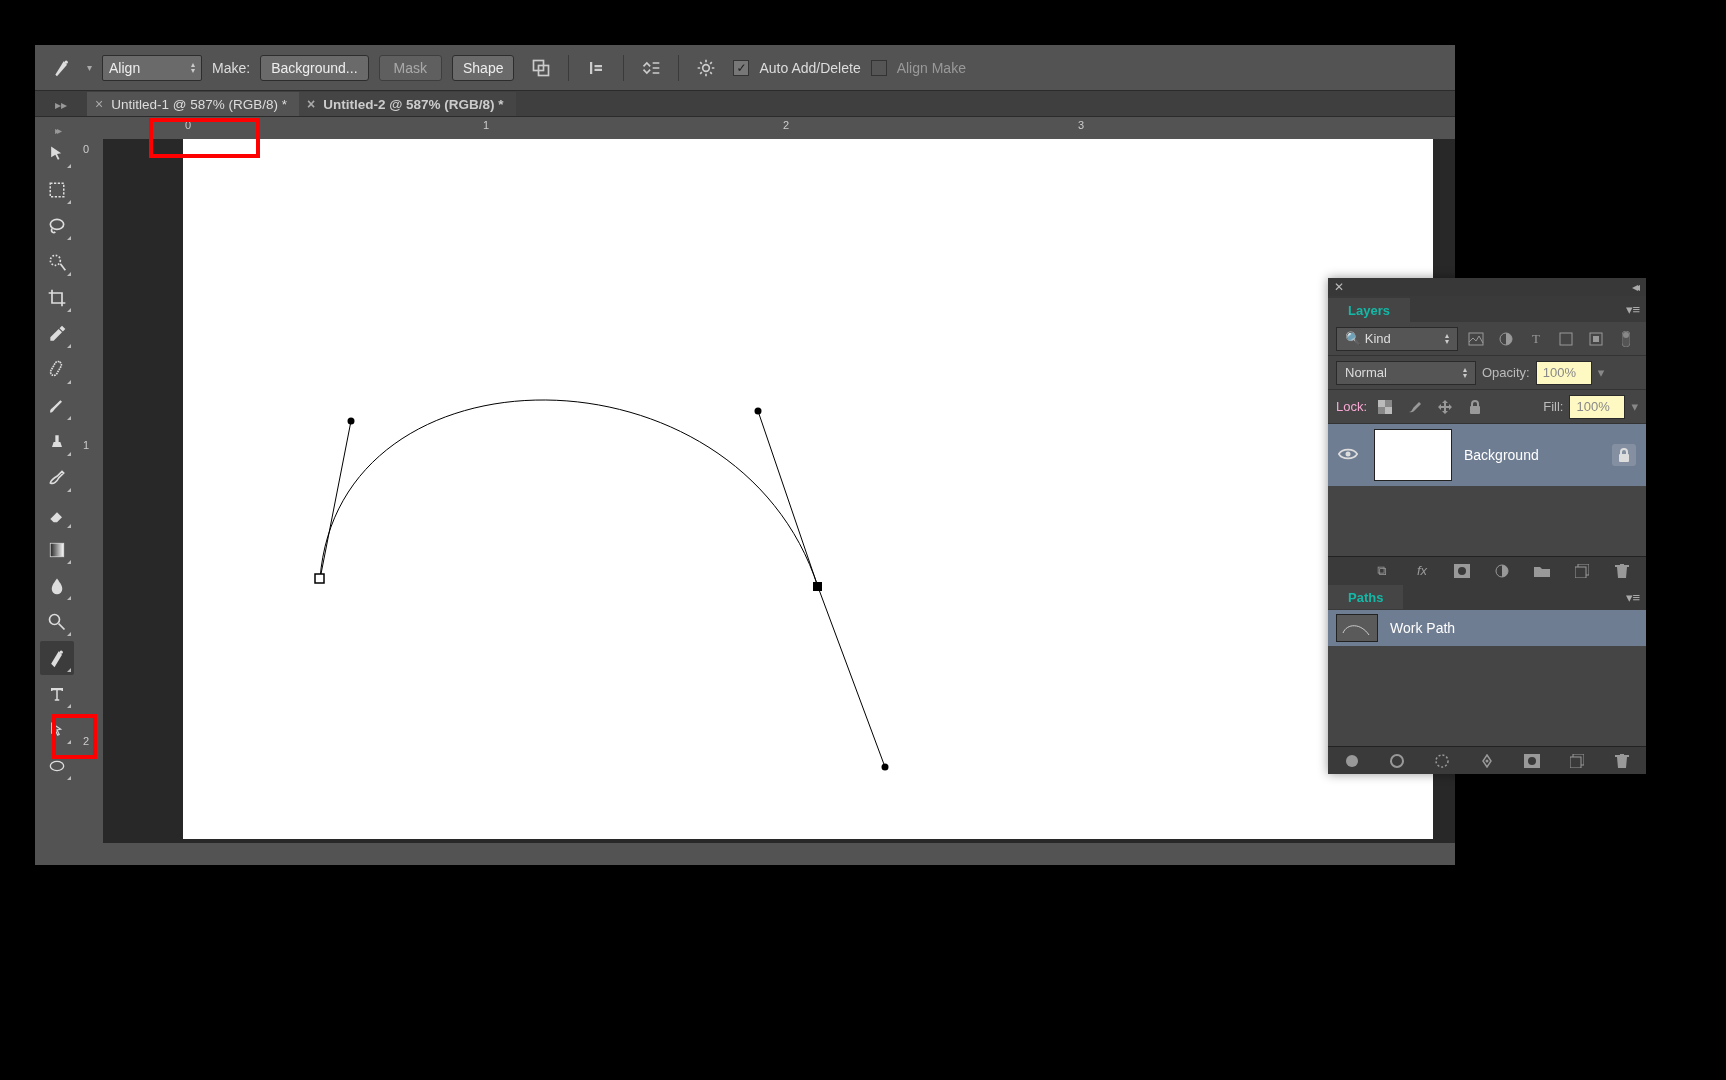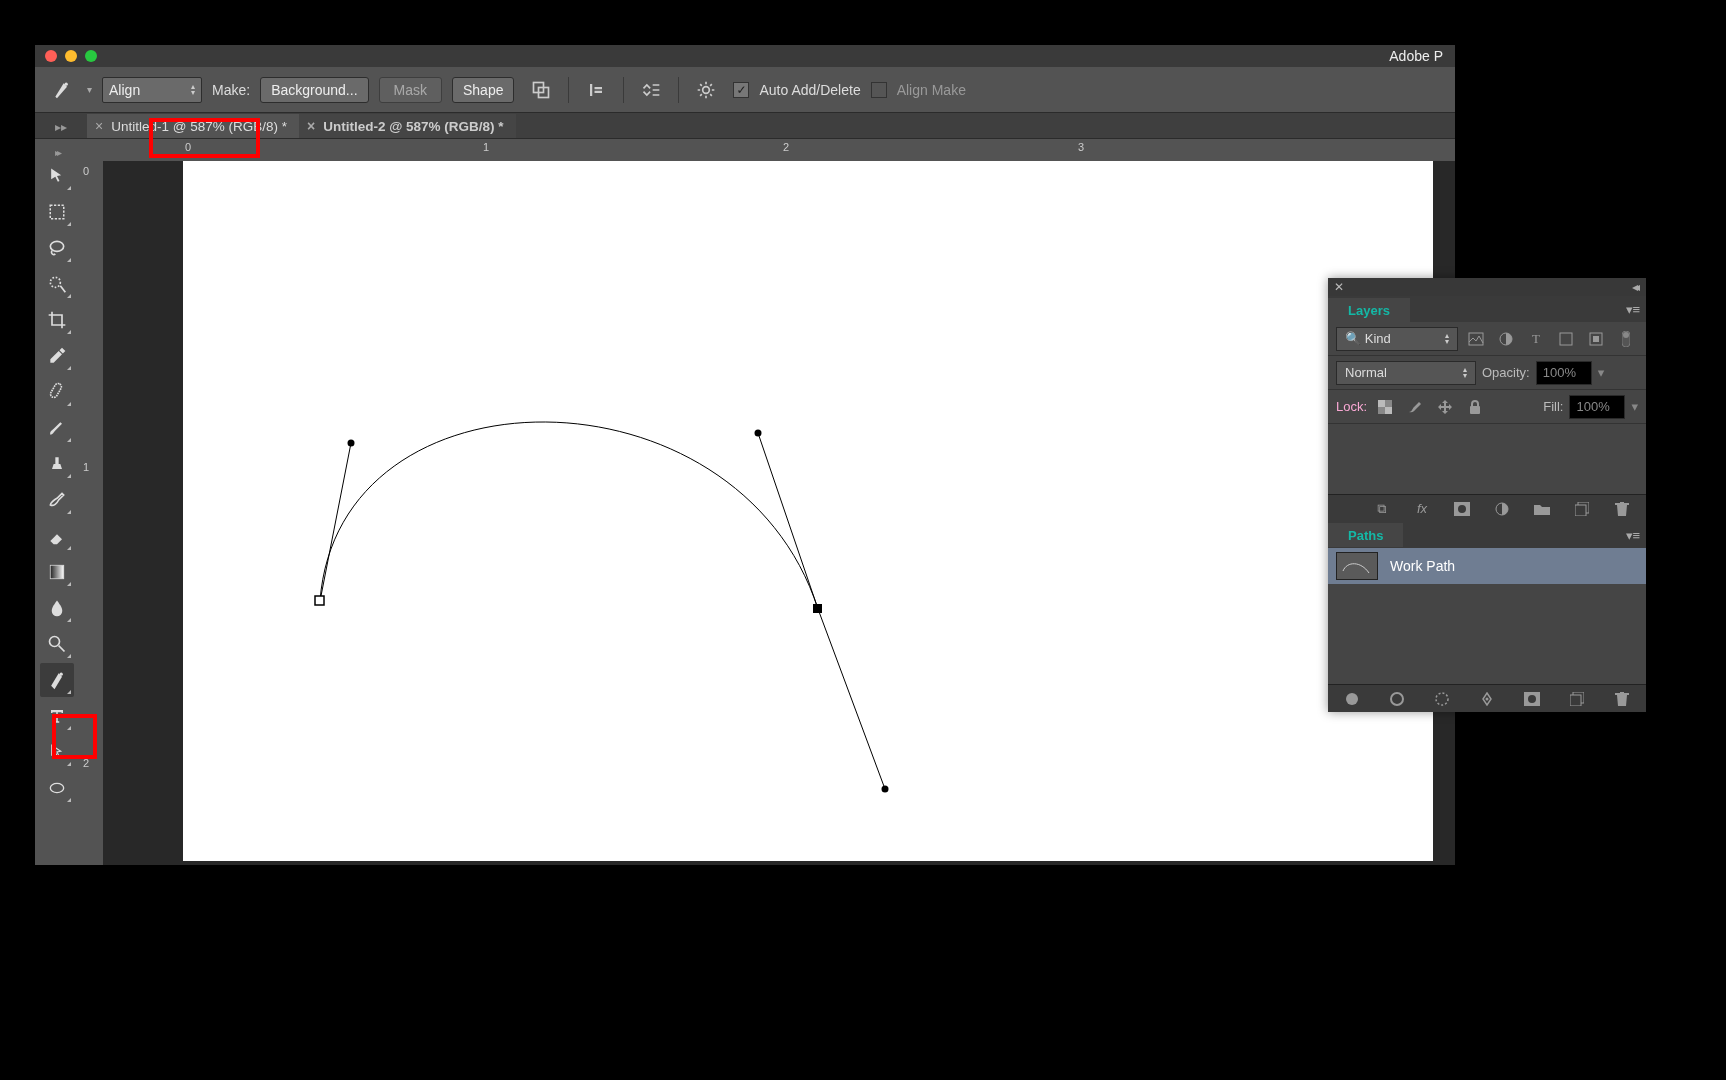--- a/index.html
+++ b/index.html
@@ -63,21 +63,21 @@
 
 .panels { position: absolute; right: 80px; top: 278px; width: 318px; background: #454545; color: #ddd; font-size: 13px; box-shadow: 0 0 10px rgba(0,0,0,.4); }
 .phead { height: 18px; background: #383838; display: flex; align-items: center; justify-content: space-between; padding: 0 6px; font-size: 12px; color: #bbb; }
 .collapse-chev { position:absolute; right:10px; top:2px; color:#aaa; font-size:12px; letter-spacing:-4px; }
 .ptabs { height: 26px; background: #3a3a3a; display: flex; align-items: flex-end; position:relative; }
 .ptab { height: 24px; padding: 0 20px; display: flex; align-items: center; background: #454545; font-weight: 600; color: #14b8a6; font-size: 13px; }
 .pmenu { position: absolute; right: 6px; bottom: 5px; color: #aaa; font-size: 13px; }
 .prow { height: 34px; display: flex; align-items: center; padding: 0 8px; gap: 6px; font-size: 13px; }
 .prow.bb { border-bottom: 1px solid #333; }
 .pdrop { flex:1; height: 24px; background: #555; border: 1px solid #2a2a2a; display: flex; align-items: center; justify-content: space-between; padding: 0 8px; max-width: 148px; }
-.numbox { width: 56px; height: 24px; background: #000000; border: 1px solid #2a2a2a; display: flex; align-items: center; padding: 0 6px; color: #888; }
+.numbox { width: 56px; height: 24px; background: #fef9c3; border: 1px solid #2a2a2a; display: flex; align-items: center; padding: 0 6px; color: #888; }
 .pic { width: 24px; height: 22px; display: flex; align-items: center; justify-content: center; color: #999; }
 .layer { height: 62px; display: flex; align-items: center; gap: 12px; padding: 6px 10px; background: #6f7d92; }
 .eye { width: 24px; color: #ddd; }
 .thumb { width: 78px; height: 52px; background: #fff; border: 1px solid #222; }
 .layername { color: #fff; font-size: 14px; flex: 1; }
 .lock-sm { width: 24px; height: 22px; display:flex; align-items:center; justify-content:center; background: rgba(255,255,255,.15); border-radius: 3px; }
 .pgap { height: 70px; background: #454545; }
 .pfoot { height: 28px; background: #3a3a3a; border-top: 1px solid #222; display: flex; align-items: center; justify-content: flex-end; gap: 16px; padding: 0 12px; }
 
 .paths-title { height: 26px; background: #3a3a3a; display: flex; align-items: center; position:relative; }
@@ -86,28 +86,20 @@
 .pgap2 { height: 100px; background: #454545; }
 .pfoot2 { height: 28px; background: #3a3a3a; border-top: 1px solid #222; display: flex; align-items: center; justify-content: center; gap: 22px; padding: 0 12px; }
 
 </style>
 </head>
 <body>
 
 <div class="stage">
   <div class="window">
 
-    <div class="titlebar">
-      <div class="traffic">
-        <span style="background:#ff5f57"></span>
-        <span style="background:#febc2e"></span>
-        <span style="background:#28c840"></span>
-      </div>
-      <div class="title">Adobe P</div>
-    </div>
 
     <div class="optbar">
       <div class="opt-pen">
         <svg width="20" height="20" viewBox="0 0 24 24">
             <path d="M4 20 L14 4 L18 8 L6 22 Z" fill="#ddd"></path>
             <circle cx="17" cy="5" r="2" fill="#ddd"></circle>
           </svg>
       </div>
       <span style="color:#aaa;font-size:10px">▾</span>
 
@@ -427,20 +419,34 @@
           </svg>
         </div>
       <span style="flex:1"></span>
       <span style="color:#bbb">Fill:</span>
       <div class="numbox">
           <span>100%</span>
         </div>
       <span style="color:#888">▾</span>
     </div>
 
+    <div class="layer">
+      <div class="eye"><svg width="20" height="14" viewBox="0 0 24 16">
+            <path d="M1 8c4-7 18-7 22 0-4 7-18 7-22 0z" fill="none" stroke="#ddd" stroke-width="2"></path>
+            <circle cx="12" cy="8" r="3" fill="#ddd"></circle>
+          </svg></div>
+      <div class="thumb"></div>
+      <div class="layername">Background</div>
+      <div class="lock-sm">
+          <svg width="12" height="14">
+            <rect x="1" y="6" width="10" height="8" rx="1" fill="#ddd"></rect>
+            <path d="M3 6V4a3 3 0 016 0v2" fill="none" stroke="#ddd" stroke-width="2"></path>
+          </svg>
+        </div>
+    </div>
     <div class="pgap"></div>
     <div class="pfoot">
       <span class="pic">⧉</span>
       <span class="pic" style="font-style:italic">fx</span>
       <span class="pic">
           <svg width="16" height="14">
             <rect x="0" y="0" width="16" height="14" fill="#999"></rect>
             <circle cx="8" cy="7" r="4" fill="#3a3a3a"></circle>
           </svg>
         </span>

